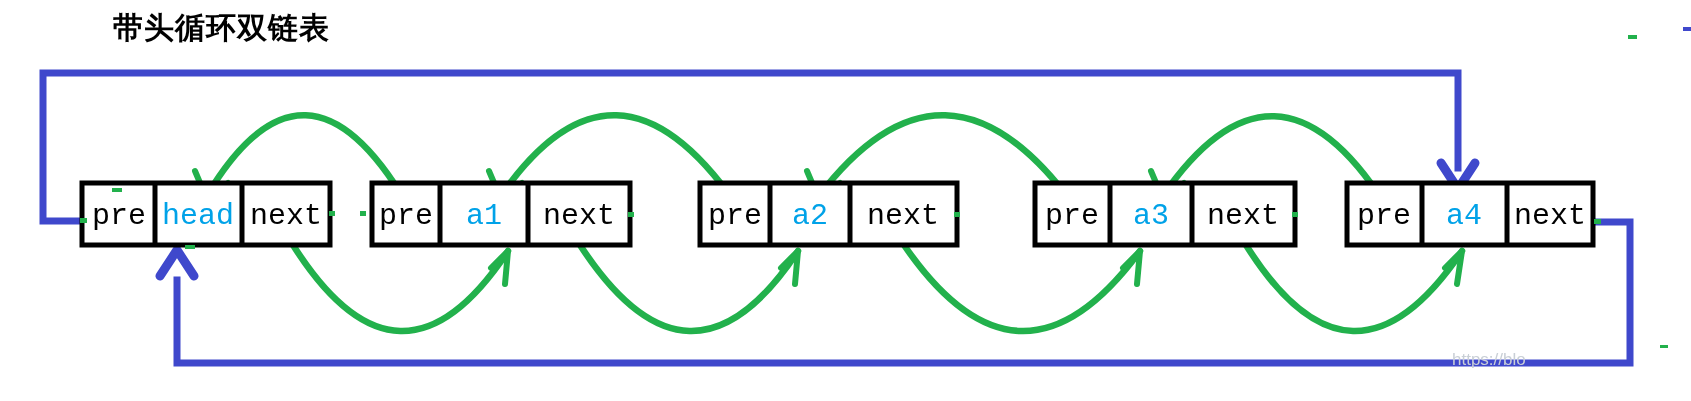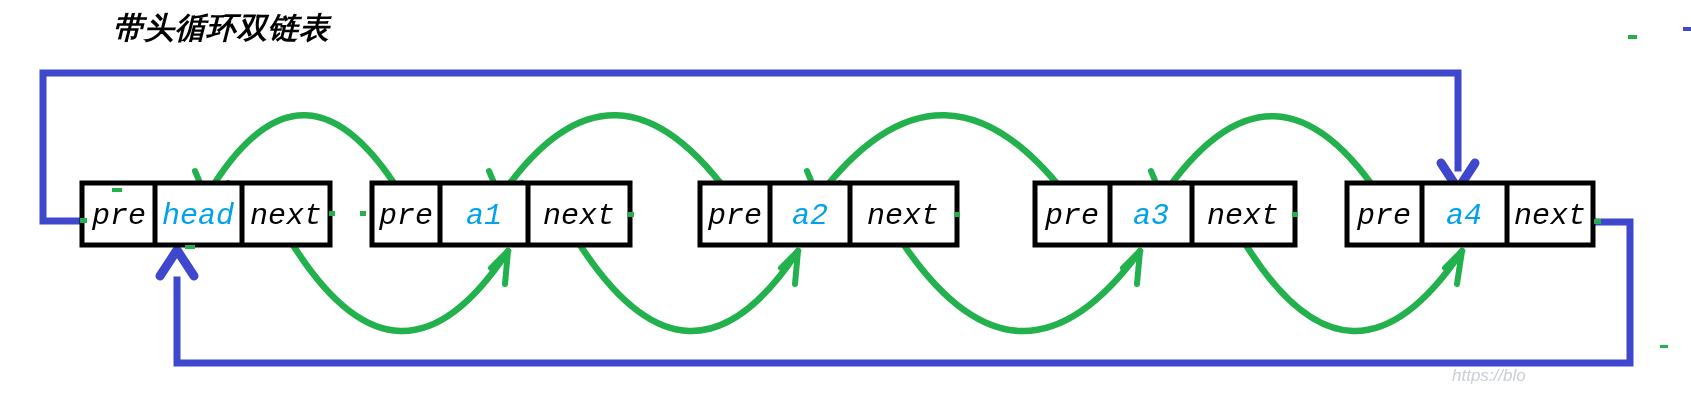--- a/index.html
+++ b/index.html
@@ -1,32 +1,32 @@
 <!DOCTYPE html>
 <html style="--green: #22B14C; --blue: #3F48CC; --value_cyan: #00A2E8; --box_black: #000000; --watermark_gray: #969CA3; --watermark_light: #C9CFD6;"><head>
 <meta charset="utf-8">
 <style>
   html,body{margin:0;padding:0;background:#ffffff;}
   .stage{position:relative;width:1691px;height:401px;background:#fff;overflow:hidden;
-         font-family:"Liberation Sans", sans-serif;font-style:italic;}
+         font-family:"Liberation Sans", sans-serif;}
   .title{position:absolute;left:113px;top:8px;font-family:"DejaVu Serif", serif;
          font-weight:bold;font-size:30px;color:#000;letter-spacing:1px;white-space:nowrap;}
   svg{position:absolute;left:0;top:0;}
   .blue-link{stroke:var(--blue);stroke-width:7;fill:none;stroke-linejoin:miter;stroke-linecap:square;}
   .blue-arrow{stroke:var(--blue);stroke-width:9;fill:none;stroke-linecap:round;stroke-linejoin:round;}
   .green-arc{stroke:var(--green);stroke-width:6.5;fill:none;stroke-linecap:round;}
   .green-arrow{stroke:var(--green);stroke-width:6;fill:none;stroke-linecap:round;}
   .node-box{fill:#ffffff;stroke:var(--box_black);stroke-width:5;}
   .node-divider{stroke:var(--box_black);stroke-width:5;}
   .cell-label{font-family:"Liberation Mono", monospace;font-size:30px;fill:var(--box_black);
               text-anchor:middle;}
   .cell-value{fill:var(--value_cyan);}
   .stray-green{fill:var(--green);}
   .stray-blue{fill:var(--blue);}
-  .watermark{position:absolute;top:360px;left:1448px;width:243px;height:32px;pointer-events:none;}
+  .watermark{position:absolute;top:344px;left:1448px;width:243px;height:32px;pointer-events:none;}
   .wm-url{position:absolute;left:4px;top:6px;font-size:17px;color:var(--watermark_light);
           font-family:"Liberation Sans", sans-serif;white-space:nowrap;}
   .wm-badge{position:absolute;left:66px;top:2px;font-size:19px;color:var(--watermark_gray);
             font-family:"DejaVu Serif", serif;white-space:nowrap;}
 </style>
 </head>
 <body>
 
 <div class="stage">
 

